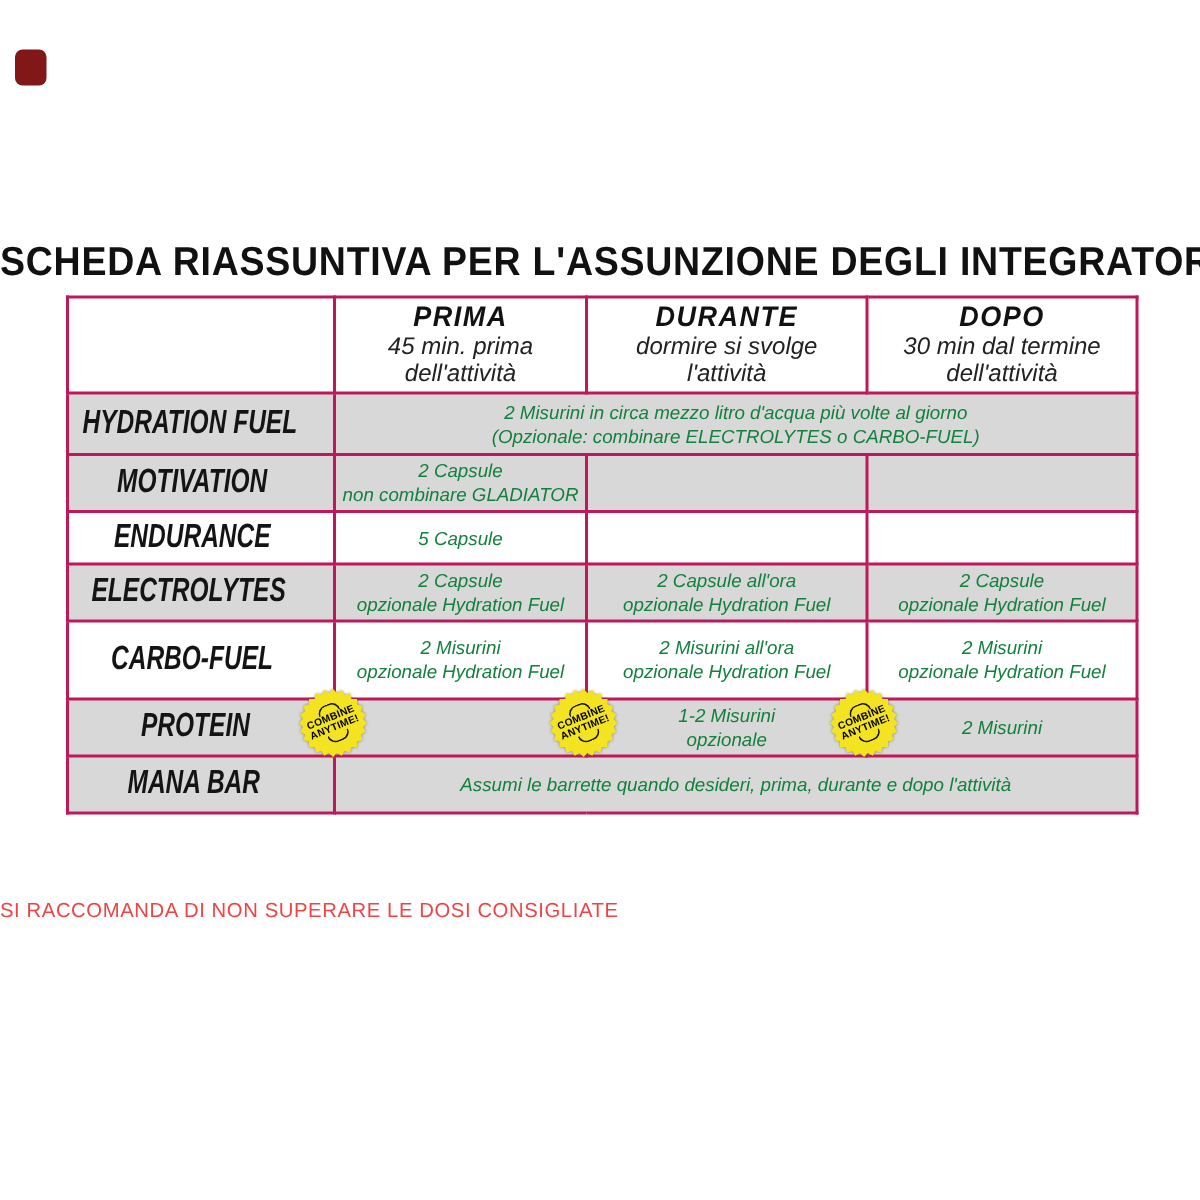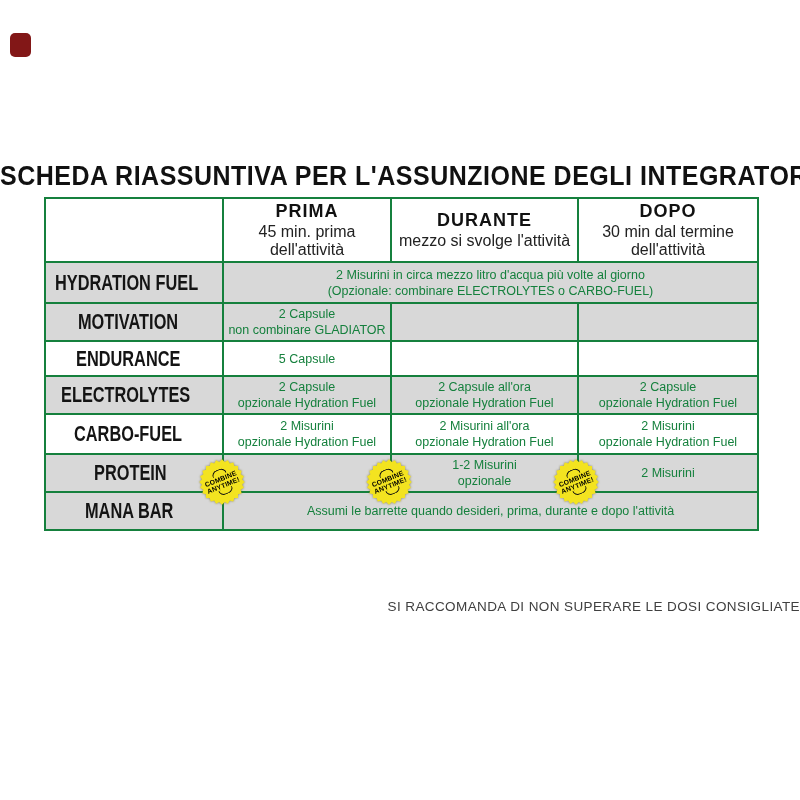--- a/index.html
+++ b/index.html
@@ -31,24 +31,25 @@
   }
 
   table.dose-table {
     position:absolute; left:44px; top:197px;
     width:713px;
     border-collapse:collapse;
     table-layout:fixed;
     background:#ffffff;
   }
   .dose-table th, .dose-table td {
-    border:2px solid #15803d;
+    border:2px solid #be185d;
     text-align:center;
     vertical-align:middle;
     padding:2px 4px;
+    font-style:italic;
   }
   .col-title {
     font-size:18px; font-weight:700; letter-spacing:1px;
     transform:scaleY(1.05);
     color:#111;
   }
   .col-sub { font-size:16px; font-weight:400; color:#222; margin-top:1px; }
 
   tr.shaded td { background:#d8d8d8; }
   tr.plain  td { background:#ffffff; }
@@ -67,24 +68,24 @@
   }
   .dose-cell {
     font-size:12.5px;
     line-height:16px;
     white-space:pre-line;
     color:#15803d;
   }
 
   .footer-note {
     position:absolute; left:0; right:0; top:599px;
-    text-align:right;
+    text-align:left;
     font-size:13.5px;
     letter-spacing:0.4px;
-    color:#404040;
+    color:#ef4444;
   }
 
   
   .badge { position:absolute; width:46px; height:46px; z-index:6; }
   .badge .rays { position:absolute; inset:0; filter:drop-shadow(0 0 1px rgba(90,80,0,0.6)); }
   .badge .ray {
     position:absolute; left:7px; top:7px; right:7px; bottom:7px;
     background:#f3e320;
   }
   .ray.r15 { transform:rotate(15deg); }
@@ -132,21 +133,21 @@
     </colgroup>
     <tbody>
         <tr class="header-row" style="height:43px">
       <th></th>
       <th>
         <div class="col-title">PRIMA</div>
         <div class="col-sub">45 min. prima dell'attività</div>
       </th>
       <th>
         <div class="col-title">DURANTE</div>
-        <div class="col-sub">mezzo si svolge l'attività</div>
+        <div class="col-sub">dormire si svolge l'attività</div>
       </th>
       <th>
         <div class="col-title">DOPO</div>
         <div class="col-sub">30 min dal termine dell'attività</div>
       </th>
     </tr>
 
     <tr class="shaded" style="height:41px">
       <td class="label-cell"><span class="impact">HYDRATION FUEL</span></td>
       <td class="dose-cell" colspan="3">2 Misurini in circa mezzo litro d'acqua più volte al giorno
@@ -172,21 +173,21 @@
     <tr class="shaded" style="height:30px">
       <td class="label-cell"><span class="impact">ELECTROLYTES</span></td>
       <td class="dose-cell">2 Capsule
 opzionale Hydration Fuel</td>
       <td class="dose-cell">2 Capsule all'ora
 opzionale Hydration Fuel</td>
       <td class="dose-cell">2 Capsule
 opzionale Hydration Fuel</td>
     </tr>
 
-    <tr class="plain" style="height:40px">
+    <tr class="plain" style="height:52px">
       <td class="label-cell"><span class="impact">CARBO-FUEL</span></td>
       <td class="dose-cell">2 Misurini
 opzionale Hydration Fuel</td>
       <td class="dose-cell">2 Misurini all'ora
 opzionale Hydration Fuel</td>
       <td class="dose-cell">2 Misurini
 opzionale Hydration Fuel</td>
     </tr>
 
     <tr class="shaded" style="height:38px">

